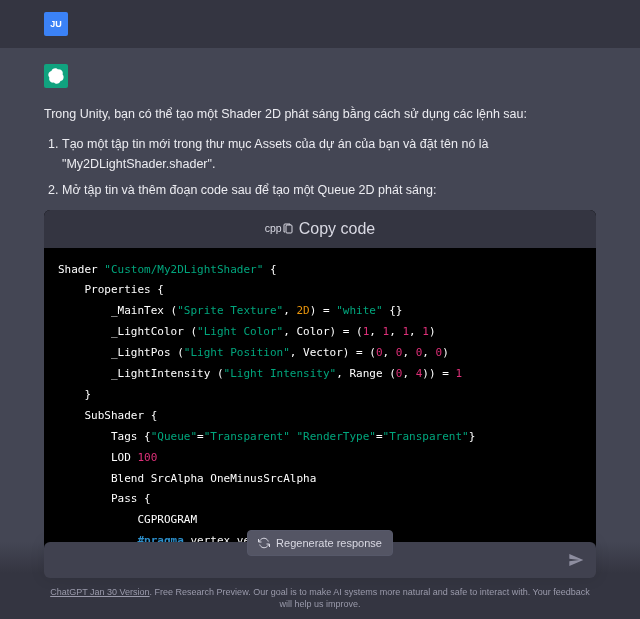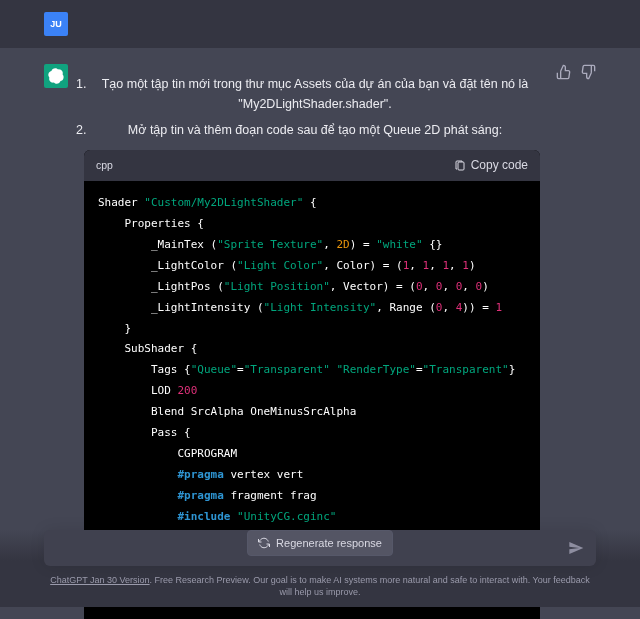--- a/index.html
+++ b/index.html
@@ -1,43 +1,43 @@
 <!DOCTYPE html>
 <html><head>
 <meta charset="utf-8">
 <style>
   * { margin:0; padding:0; box-sizing:border-box; }
   body { background:#343541; font-family:-apple-system,BlinkMacSystemFont,"Segoe UI",Helvetica,Arial,sans-serif; color:#ececf1; width:640px; height:619px; overflow:hidden; position:relative; }
-  .msg-row { display:flex; padding:16px 44px 16px 44px; gap:16px; }
+  .msg-row { display:flex; padding:16px 44px 16px 44px; gap:16px;flex-direction:column; }
   .msg-row.user { background:#343541; padding-top:12px; padding-bottom:12px;}
   .msg-row.assistant { background:#444654; }
   .avatar { width:24px; height:24px; flex:0 0 24px; display:flex; align-items:center; justify-content:center; font-size:9px; font-weight:600; border-radius:2px; }
   .avatar.user-a { background:#3b82f6; color:#fff; }
   .avatar.assist-a { background:#10a37f; }
   .avatar.assist-a svg { width:16px; height:16px; }
   .content { flex:1; font-size:12.5px; line-height:1.6; min-width:0; }
   .content p { margin-bottom:4px; }
-  ol { margin:10px 0 10px 6px;text-align:center; }
+  ol { margin:10px 0 10px 18px; }
   ol li { margin-bottom:6px; }
   .feedback { display:flex; gap:8px; align-items:flex-start; margin-left:auto; }
   .fb-btn { width:16px; height:16px; color:#acacbe; cursor:pointer; }
   .fb-btn svg { width:100%; height:100%; }
   .code-block { background:#000; border-radius:6px; overflow:hidden; margin-top:8px; position:relative; }
-  .code-head { background:#343541; display:flex; align-items:center; justify-content:space-between; padding:6px 12px; font-size:10.5px; color:#d9d9e3; }
-  .copy-btn { display:flex; align-items:center; gap:5px; cursor:pointer; font-size:12px; color:#d9d9e3; }
+  .code-head { background:#343541; display:flex; align-items:center; justify-content:center; padding:6px 12px; font-size:10.5px; color:#d9d9e3; }
+  .copy-btn { display:flex; align-items:center; gap:5px; cursor:pointer; font-size:16px; color:#d9d9e3; }
   .copy-btn svg { width:12px; height:12px; }
   pre { padding:12px 14px 40px 14px; font-family:Menlo,Consolas,monospace; font-size:11px; line-height:1.9; color:#fff; overflow:hidden; }
   .tk-str { color:#00a67d; }
   .tk-kw  { color:#2e95d3;font-weight:bold; }
   .tk-num { color:#df3079; }
   .tk-type { color:#e9950c; }
   .regen-wrap { position:absolute; left:0; right:0; bottom:63px; display:flex; justify-content:center; z-index:5;}
   .regen { background:#545564; border:1px solid #565869; color:#d9d9e3; font-size:11px; padding:6px 10px; border-radius:4px; display:flex; align-items:center; gap:6px; cursor:pointer; }
   .regen svg { width:12px; height:12px; }
-  .input-area { position:absolute; bottom:12px; left:0; right:0; background:linear-gradient(to bottom, rgba(52,53,65,0) 0%, #343541 40%); padding:0 44px 8px; }
+  .input-area { position:absolute; bottom:0; left:0; right:0; background:linear-gradient(to bottom, rgba(52,53,65,0) 0%, #343541 40%); padding:0 44px 8px; }
   .input-row { background:#40414f; border-radius:6px; display:flex; align-items:center; padding:10px 12px; box-shadow:0 0 15px rgba(0,0,0,.1); margin-bottom:8px;}
   .input-row input { flex:1; background:transparent; border:none; outline:none; color:#ececf1; font-size:13px; }
   .send-btn { width:16px; height:16px; color:#8e8ea0; cursor:pointer; }
   .send-btn svg { width:100%; height:100%; }
   .footer { font-size:9px; color:#9a9aab; text-align:center; line-height:1.4; }
   .footer u { text-decoration:underline; cursor:pointer; }
   .assist-body { position:relative; }
 </style>
 </head>
 <body>
@@ -46,20 +46,21 @@
   <div class="avatar user-a">JU</div>
 </div>
 
 <div class="msg-row assistant assist-body">
   <div class="avatar assist-a">
     <svg viewBox="0 0 41 41" fill="none">
         <path d="M37.5 16.8c.9-2.7.6-5.7-.8-8.2-2.2-3.8-6.6-5.8-10.9-4.9C23.9 1.6 21.2.4 18.4.5c-4.4 0-8.3 2.8-9.6 7-2.8.6-5.2 2.3-6.6 4.8-2.2 3.8-1.7 8.6 1.2 11.9-.9 2.7-.6 5.7.8 8.2 2.2 3.8 6.6 5.8 10.9 4.9 1.9 2.1 4.6 3.3 7.4 3.3 4.4 0 8.3-2.8 9.6-7 2.8-.6 5.2-2.3 6.6-4.8 2.2-3.8 1.7-8.6-1.2-12z" fill="#fff"></path>
       </svg>
   </div>
   <div class="content">
+    <p>Trong Unity, bạn có thể tạo một Shader 2D phát sáng bằng cách sử dụng các lệnh sau:</p>
     <ol>
       <li>Tạo một tập tin mới trong thư mục Assets của dự án của bạn và đặt tên nó là "My2DLightShader.shader".</li>
       <li>Mở tập tin và thêm đoạn code sau để tạo một Queue 2D phát sáng:</li>
     </ol>
     <div class="code-block">
       <div class="code-head">
         <span>cpp</span>
         <div class="copy-btn">
           <svg viewBox="0 0 24 24" fill="none" stroke="currentColor" stroke-width="2">
               <rect x="8" y="4" width="12" height="16" rx="2"></rect>
@@ -70,21 +71,21 @@
       </div>
       <pre id="code-body">Shader <span class="tk-str">"Custom/My2DLightShader"</span> {
     Properties {
         _MainTex (<span class="tk-str">"Sprite Texture"</span>, <span class="tk-type">2D</span>) = <span class="tk-str">"white"</span> {}
         _LightColor (<span class="tk-str">"Light Color"</span>, Color) = (<span class="tk-num">1</span>, <span class="tk-num">1</span>, <span class="tk-num">1</span>, <span class="tk-num">1</span>)
         _LightPos (<span class="tk-str">"Light Position"</span>, Vector) = (<span class="tk-num">0</span>, <span class="tk-num">0</span>, <span class="tk-num">0</span>, <span class="tk-num">0</span>)
         _LightIntensity (<span class="tk-str">"Light Intensity"</span>, Range (<span class="tk-num">0</span>, <span class="tk-num">4</span>)) = <span class="tk-num">1</span>
     }
     SubShader {
         Tags {<span class="tk-str">"Queue"</span>=<span class="tk-str">"Transparent"</span> <span class="tk-str">"RenderType"</span>=<span class="tk-str">"Transparent"</span>}
-        LOD <span class="tk-num">200</span>
+        LOD <span class="tk-num">100</span>
         Blend SrcAlpha OneMinusSrcAlpha
         Pass {
             CGPROGRAM
             <span class="tk-kw">#pragma</span> vertex vert
             <span class="tk-kw">#pragma</span> fragment frag
             <span class="tk-kw">#include</span> <span class="tk-str">"UnityCG.cginc"</span>
             <span class="tk-kw">struct</span> <span class="tk-type">appdata</span> {
                 float4 vertex : POSITION;
                 float2 uv : TE
             };</pre>

